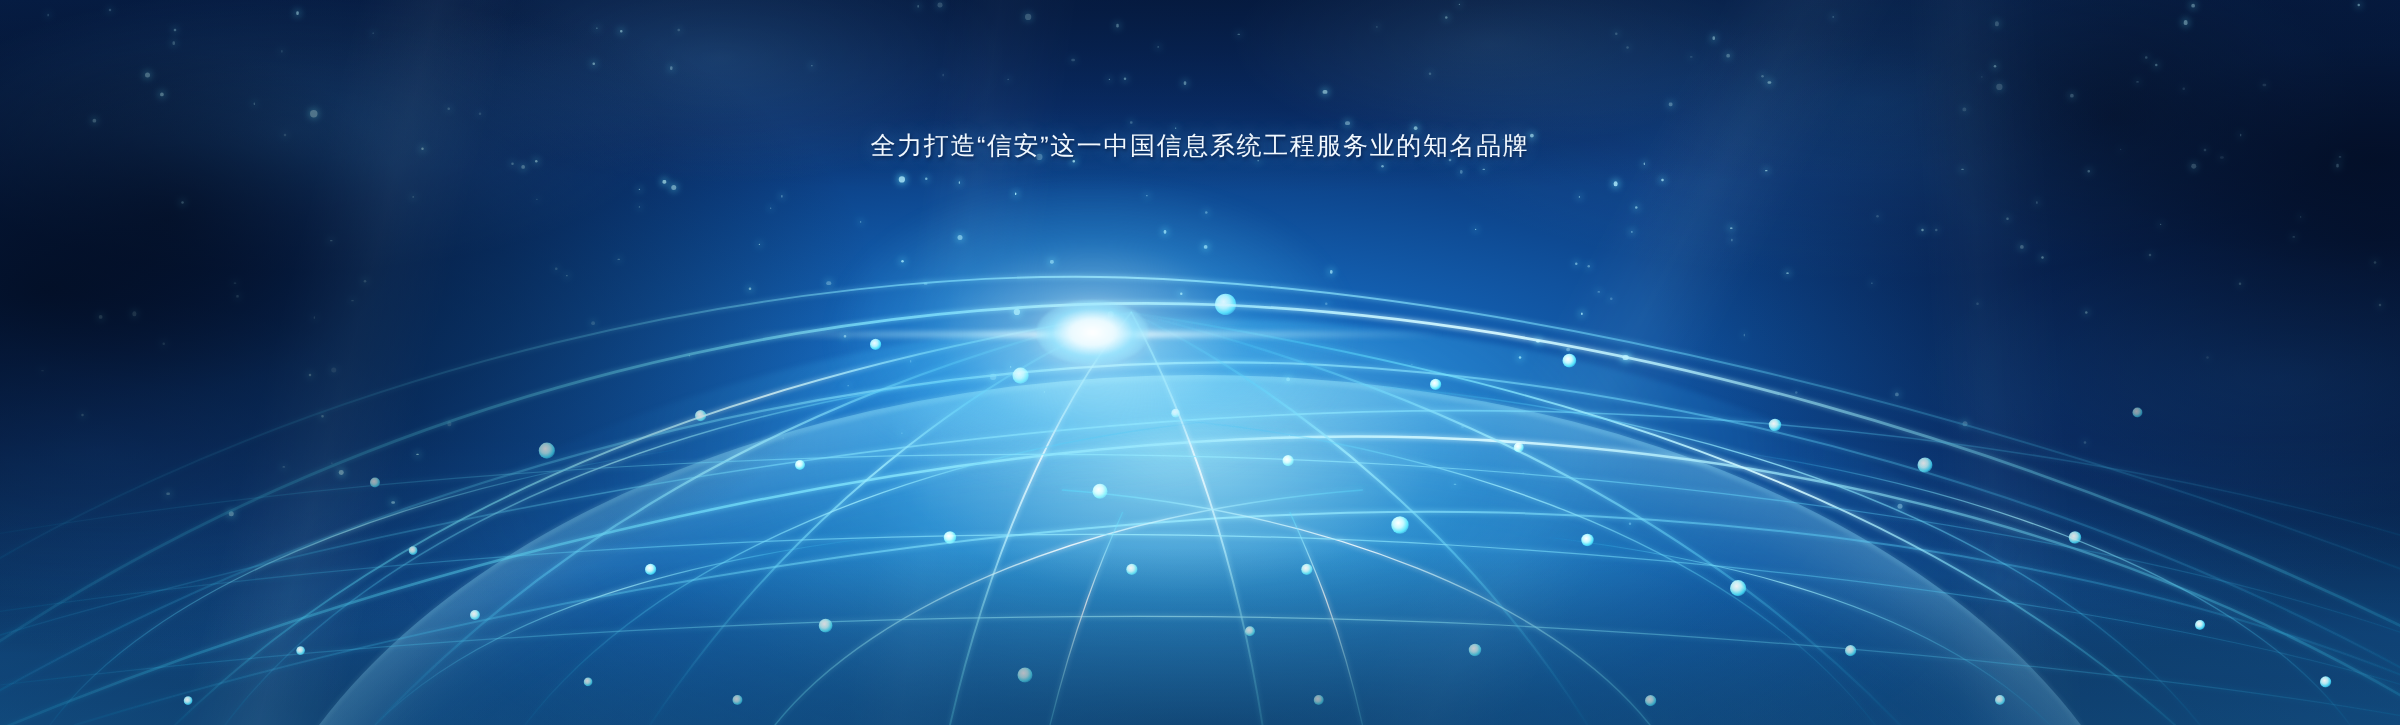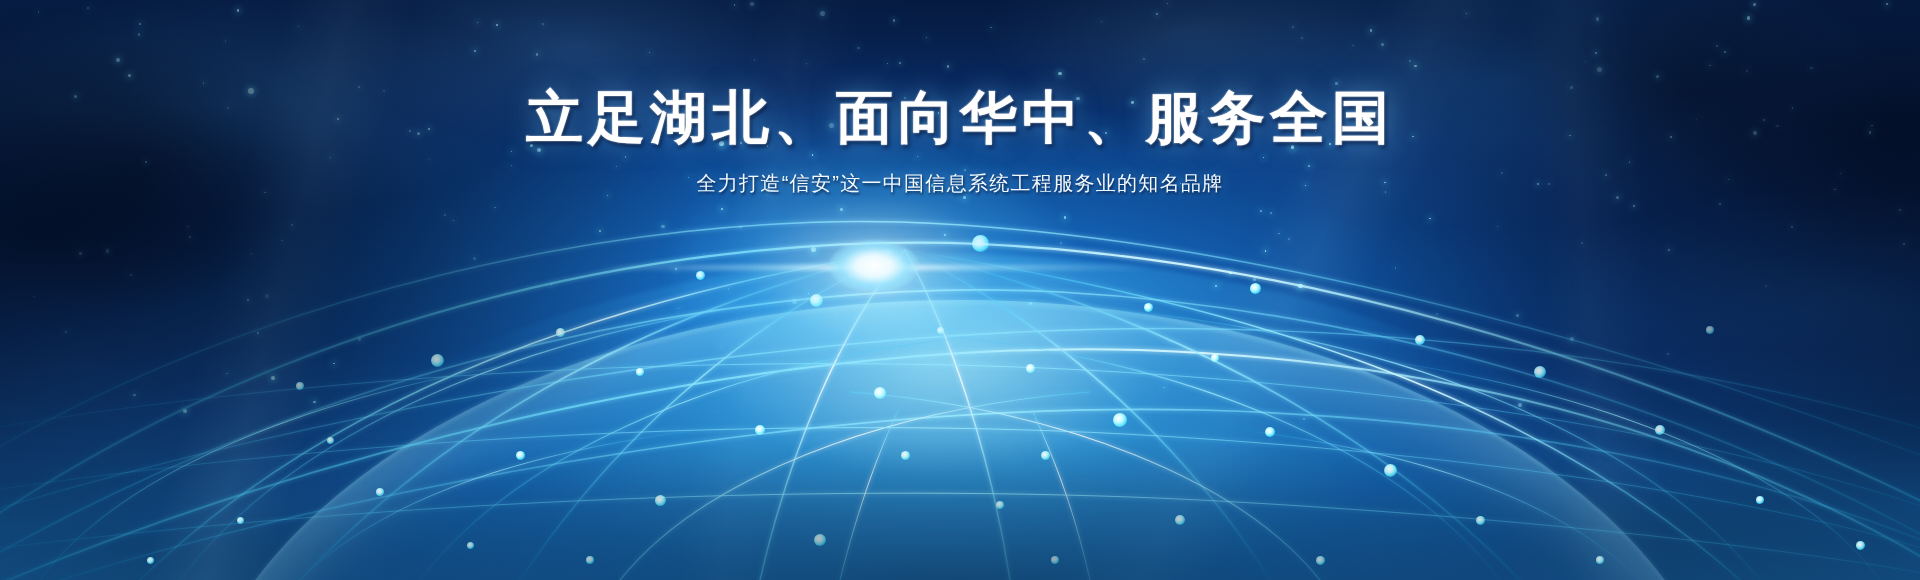--- a/index.html
+++ b/index.html
@@ -495,17 +495,16 @@
 
   <div class="flare-halo"></div>
   <div class="flare-streak"></div>
   <div class="flare-core"></div>
 
   <div class="bottom-haze"></div>
 
   <div class="layer bg-vignette" style="z-index:35;"></div>
 
   <div class="copy">
-    <h1 class="headline">立足湖北、面向华中、服务全国</h1>
     <p class="subline">全力打造“信安”这一中国信息系统工程服务业的知名品牌</p>
   </div>
 
 </div>
 
 </body></html>

